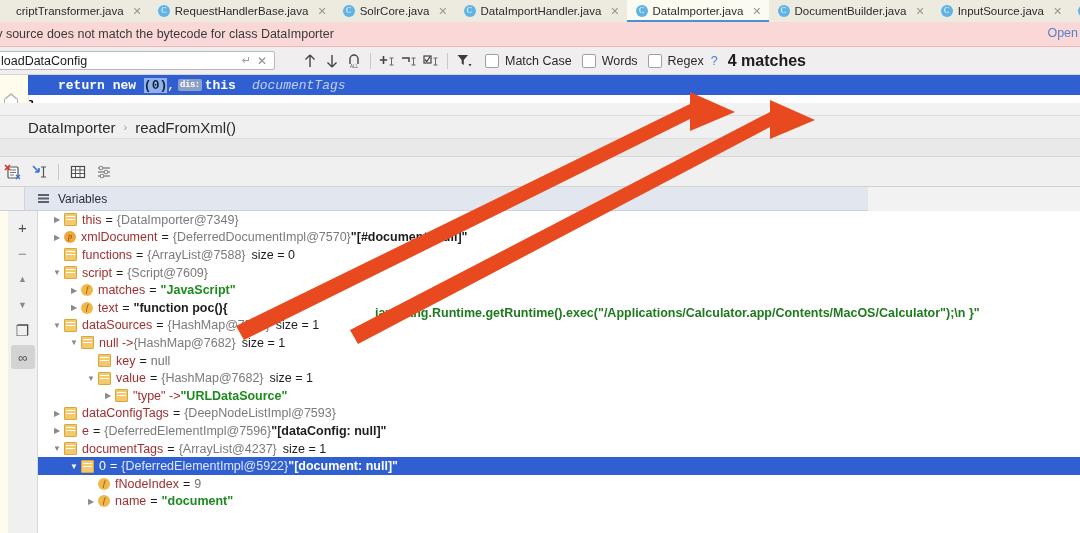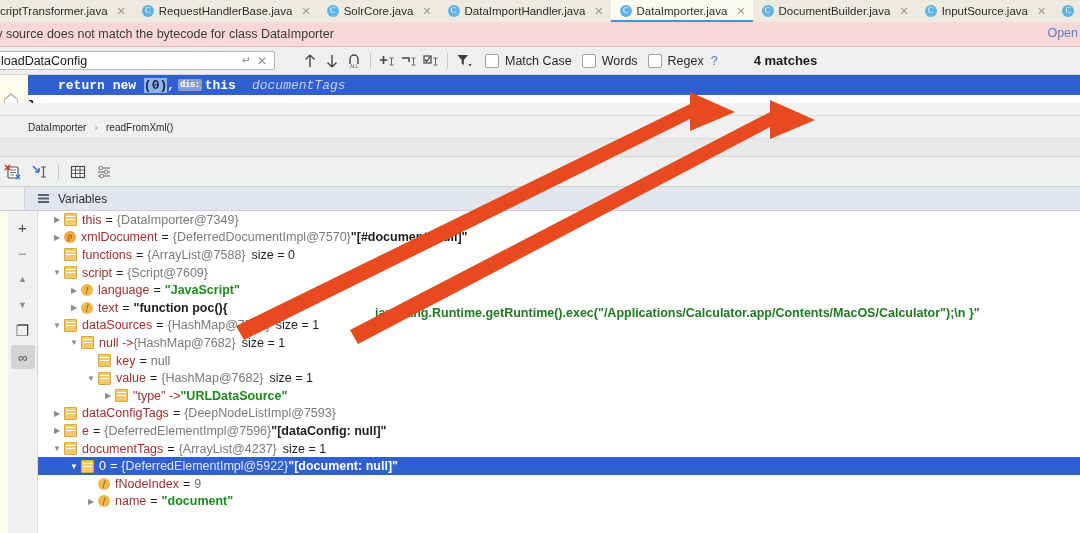--- a/index.html
+++ b/index.html
@@ -37,21 +37,21 @@
   .tab .jicon{
     width:12px;height:12px;border-radius:50%;
     background:#5fb4e5;
     color:#fff;font-size:8px;line-height:12px;text-align:center;
     font-family:"Liberation Serif",serif;
     flex:none;
   }
   .tab .tclose{
     color:#9a968c;font-size:11px;margin-left:4px;line-height:1;
   }
-  .tab.first{padding-left:0;}
+  .tab.first{padding-left:16px;}
 
   
   .notifybar{
     position:absolute;left:0;top:22px;width:1080px;height:25px;
     background:#fbd8d8;
     border-bottom:1px solid #e9b8b8;
     display:flex;align-items:center;
     box-sizing:border-box;
   }
   .notify-text{
@@ -97,21 +97,21 @@
   .tb-sep{width:1px;height:16px;background:#c9c9c9;margin:0 5px;flex:none;}
   .chk{
     width:12px;height:12px;border:1px solid #a0a0a0;background:#fff;
     border-radius:2px;flex:none;
   }
   .chklabel{
     display:flex;align-items:center;gap:6px;
     font-size:12.5px;color:#2b2b2b;margin-left:10px;white-space:nowrap;
   }
   .qmark{color:#4a7fc7;font-size:12.5px;margin-left:7px;}
-  .matches{font-size:13px;color:#1d1d1d;font-weight:bold;margin-left:36px;white-space:nowrap;}
+  .matches{font-size:16px;color:#1d1d1d;font-weight:bold;margin-left:10px;white-space:nowrap;}
 
   
   .editor{
     position:absolute;left:0;top:75px;width:1080px;height:28px;
     background:#ffffff;
     overflow:hidden;
   }
   .gutter{
     position:absolute;left:0;top:0;width:28px;height:40px;
     background:#fffced;
@@ -163,21 +163,21 @@
   
   .breadcrumb{
     position:absolute;left:0;top:115px;width:1080px;height:24px;
     background:#f0f0f0;
     border-top:1px solid #dddddd;
     border-bottom:1px solid #dcdcdc;
     display:flex;align-items:center;
     box-sizing:border-box;
   }
   .bc-gutter{width:28px;height:100%;background:#f0f0f0;}
-  .bc-item{font-size:10px;color:#2b2b2b;}
+  .bc-item{font-size:15px;color:#2b2b2b;}
   .bc-sep{color:#9a9a9a;font-size:11px;margin:0 8px;}
 
   
   .strip{
     position:absolute;left:0;top:139px;width:1080px;height:18px;
     background:#e9e9e9;border-bottom:1px solid #d6d6d6;box-sizing:border-box;
   }
 
   
   .debugtools{
@@ -188,21 +188,21 @@
     box-sizing:border-box;
   }
   .dt-icon{
     width:26px;height:24px;display:flex;align-items:center;justify-content:center;
     flex:none;position:relative;
   }
   .dt-sep{width:1px;height:16px;background:#c8c8c8;margin:0 6px;flex:none;}
 
   
   .varshead{
-    position:absolute;left:0;top:187px;width:1080px;height:24px;
+    position:absolute;left:0;top:187px;width:868px;height:24px;
     background:#e2e6ef;
     border-bottom:1px solid #c9cfdc;
     display:flex;align-items:center;
     box-sizing:border-box;
   }
   .varshead .vleft{width:24px;height:100%;background:#f0f0f0;border-right:1px solid #d4d4d4;}
   .varshead .vicon{margin-left:12px;margin-right:8px;display:flex;}
   .varshead .vtitle{font-size:12px;color:#2a2f3a;}
 
   
@@ -537,21 +537,21 @@
         <span class="twist">▼</span>
         <span class="vicon-sq"></span>
         <span class="vname">script</span>
         <span class="veq">=</span>
         <span class="vref">{Script@7609}</span>
       </div>
       <div class="trow">
         <span class="ind1"></span>
         <span class="twist">▶</span>
         <span class="vicon-circ">f</span>
-        <span class="vname">language</span>
+        <span class="vname">matches</span>
         <span class="veq">=</span>
         <span class="vstr">"JavaScript"</span>
       </div>
       <div class="trow">
         <span class="ind1"></span>
         <span class="twist">▶</span>
         <span class="vicon-circ">f</span>
         <span class="vname">text</span>
         <span class="veq">=</span>
         <span class="vdark">"function poc(){</span>

